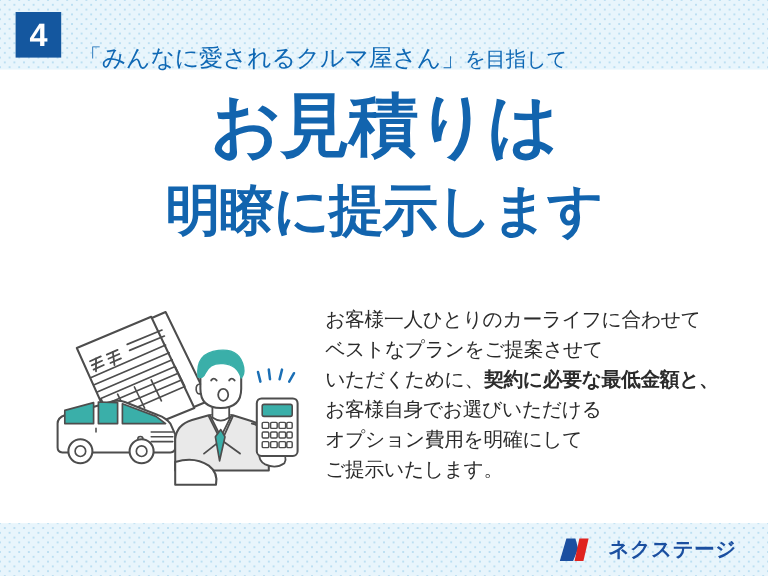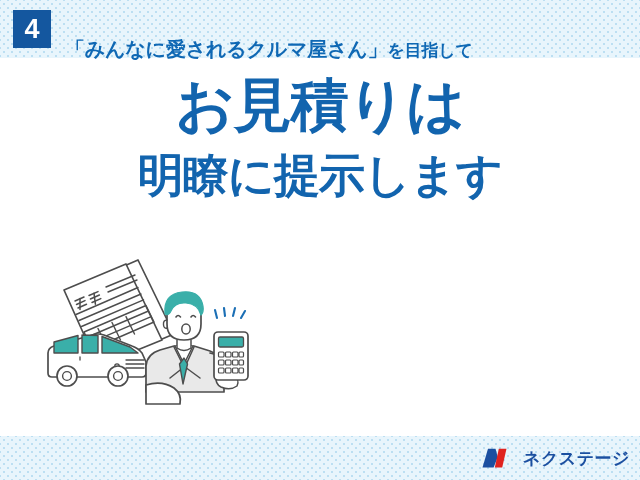--- a/index.html
+++ b/index.html
@@ -60,21 +60,21 @@
     font-size: 27px;
     font-weight: bold;
     line-height: 38px;
     text-align: center;
     letter-spacing: 0;
     flex: 0 0 auto;
   }
   #header-title {
     margin-left: 14px;
     color: #0f68b4;
-    font-weight: bold;
+    font-weight: normal;
     white-space: nowrap;
     line-height: 1;
     margin-top: 40px;
   }
   #header-title .big {
     font-size: 20px;
     letter-spacing: -0.2px;
   }
   #header-title .small {
     font-size: 17px;
@@ -139,21 +139,21 @@
   
   #footer {
     position: absolute;
     left: 0;
     bottom: 0;
     width: 640px;
     height: 44px;
   }
   #logo {
     position: absolute;
-    right: 10px;
+    right: 26px;
     top: 50%;
     transform: translateY(-50%);
     display: flex;
     align-items: center;
     gap: 12px;
   }
   #logo-mark {
     width: 30px;
     height: 21px;
     display: block;
@@ -179,20 +179,28 @@
         <span class="big">「みんなに愛されるクルマ屋さん」</span><span class="small">を目指して</span>
       </div>
     </div>
   </div>
 
   <div id="headline">
     <span class="hl-line l1">お見積りは</span>
     <span class="hl-line l2">明瞭に提示します</span>
   </div>
 
+  <div id="body-copy">
+    <span class="bc-line">お客様一人ひとりのカーライフに合わせて</span>
+    <span class="bc-line">ベストなプランをご提案させて</span>
+    <span class="bc-line"><span>いただくために、</span><span class="em">契約に必要な最低金額と、</span></span>
+    <span class="bc-line">お客様自身でお選びいただける</span>
+    <span class="bc-line">オプション費用を明確にして</span>
+    <span class="bc-line">ご提示いたします。</span>
+  </div>
 
   <div id="illustration">
     <svg viewBox="0 0 232 158" xmlns="http://www.w3.org/2000/svg">
       <g fill="none" stroke="#4d4d4d" stroke-width="1.7" stroke-linecap="round" stroke-linejoin="round">
 
         <g>
           <path d="M44 32 L104 6 L140 80 L78 106 Z" fill="#ffffff" stroke="#4d4d4d"></path>
         </g>
 
         <g>

